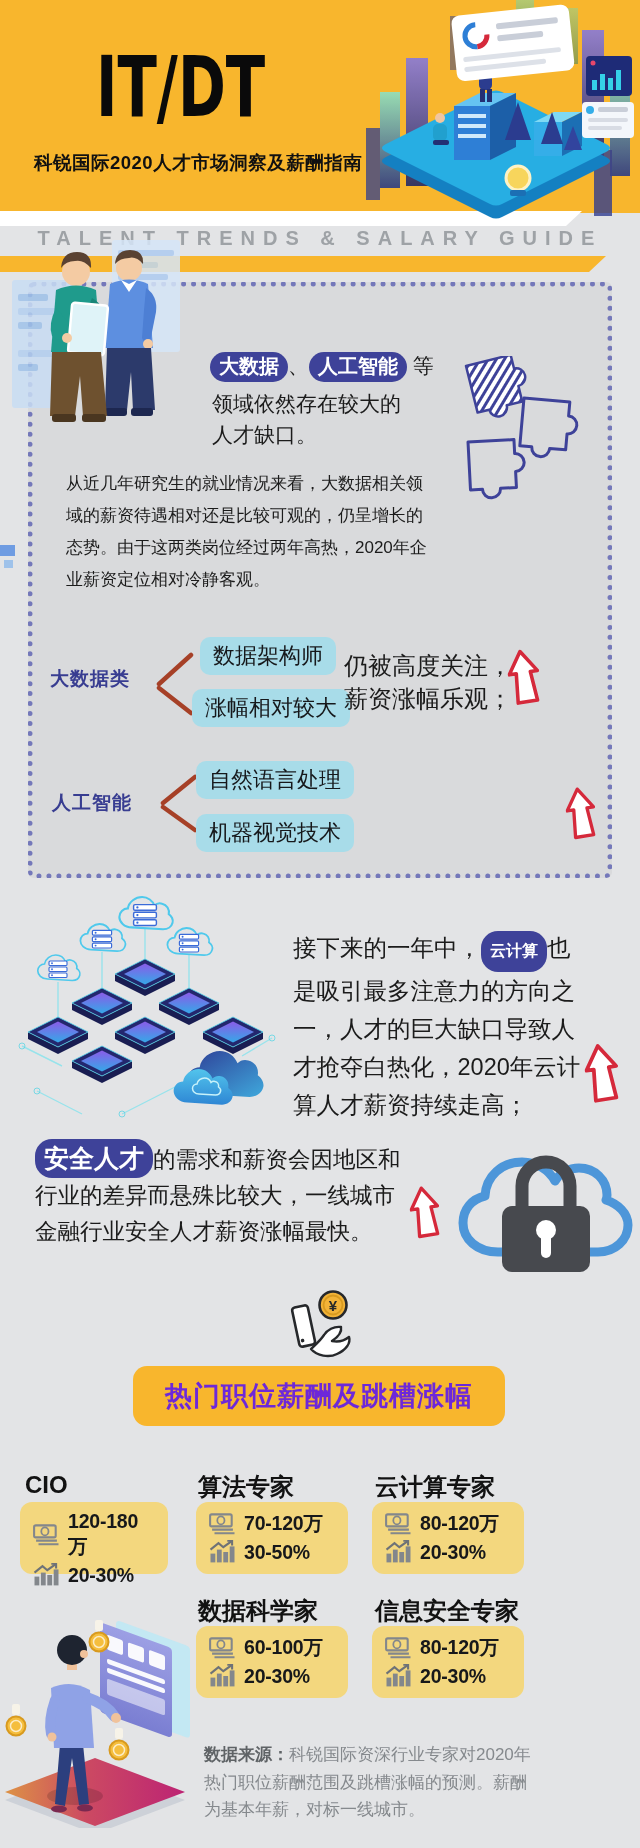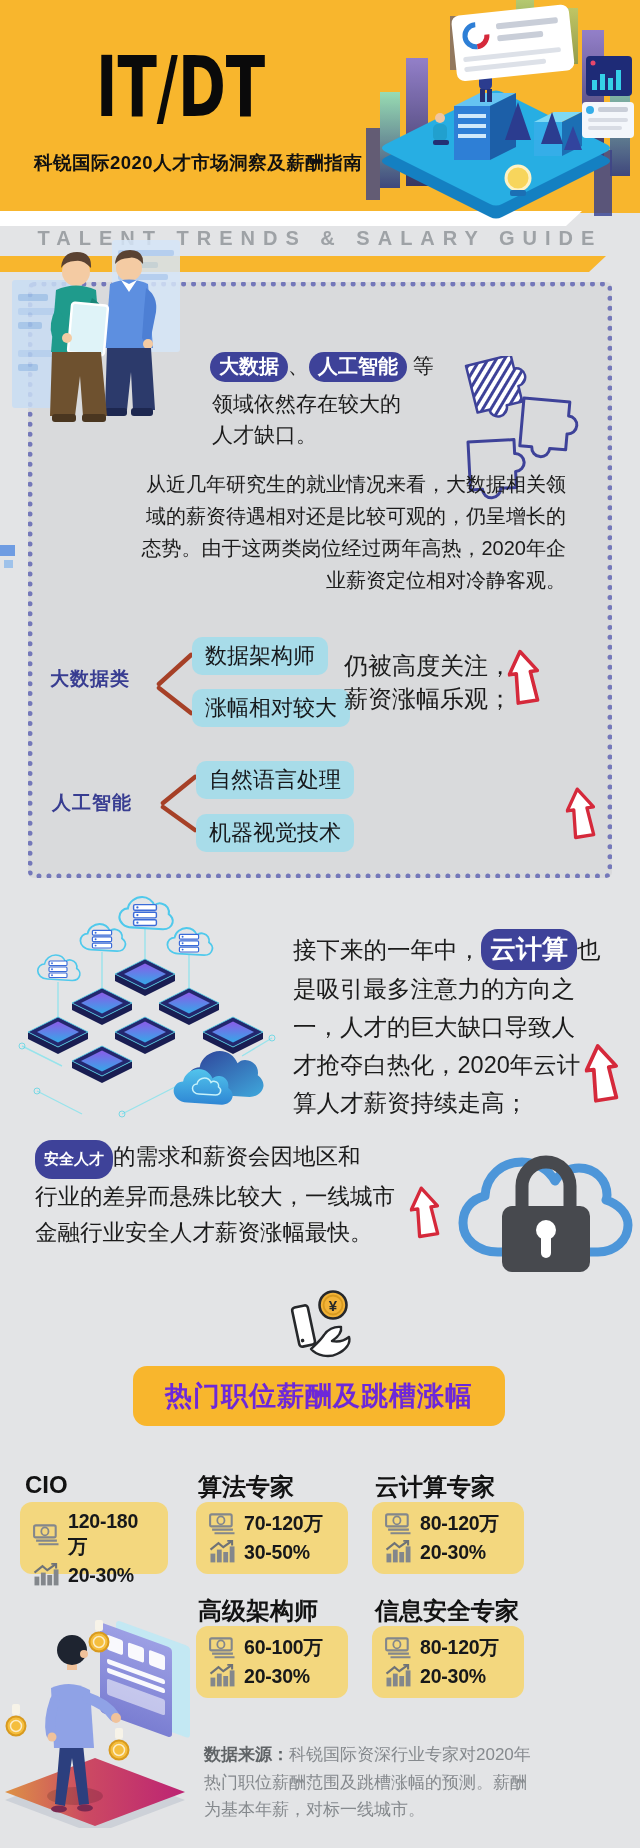--- a/index.html
+++ b/index.html
@@ -21,33 +21,33 @@
   .stripe-yellow { position:absolute; left:0; top:256px; width:606px; height:16px; background:#F8B62D;
                    clip-path:polygon(0 0,100% 0,calc(100% - 17px) 100%,0 100%); }
 
   
   .intro-box { position:absolute; left:28px; top:282px; width:584px; height:596px;
                background:#D9DADC; border:5px dotted #7478BA; border-radius:6px; }
   .pill-dark { display:inline-block; background:#3E4299; color:#fff; font-weight:bold;
                border-radius:17px; padding:1px 9px 2px; }
   .intro-line1 { position:absolute; left:210px; top:352px; font-size:21px; }
   .intro-rest { position:absolute; left:212px; top:389px; font-size:21px; line-height:30.5px; white-space:pre-line; }
-  .para { position:absolute; left:66px; top:468px; width:500px; font-size:20px; line-height:32px; white-space:pre-line;text-align:right; }
+  .para { position:absolute; left:66px; top:468px; width:500px; font-size:17px; line-height:32px; white-space:pre-line; }
 
   .branch-label { position:absolute; font-size:19px; font-weight:800; color:#383D91; letter-spacing:1px; }
   .pill-cyan { position:absolute; background:#A8DCE9; border-radius:10px; padding:4px 13px;
                font-size:22px; color:#16181b; }
   .note { position:absolute; white-space:pre-line; color:#1b1b1b; }
 
   .cloud-text { position:absolute; left:293px; top:929px; width:340px; font-size:23.5px; line-height:38px; }
   .cloud-text .pre { white-space:pre-line; }
-  .cp { font-size:26px; }
+  .cp { font-size:16px; }
   .sec-text { position:absolute; left:35px; top:1139px; width:404px; font-size:22.5px; line-height:36px; }
   .sec-text .pre { white-space:pre-line; }
-  .sp { font-size:15px;text-align:center; }
+  .sp { font-size:25px;text-align:center; }
 
   .banner { position:absolute; left:133px; top:1366px; width:372px; height:60px; background:#F8B62D;
             border-radius:14px; display:flex; align-items:center; justify-content:center;
             font-size:27px; font-weight:bold; letter-spacing:1px; color:#6d28d9; }
   .pos-title { position:absolute; font-size:24px; font-weight:bold; color:#121212; }
   .card { position:absolute; width:152px; height:72px; background:#F3D77E; border-radius:12px;
           padding:8px 16px 0 12px; display:flex; flex-direction:column; gap:3px; }
   .card-row { display:flex; align-items:center; gap:7px; font-size:19.5px; font-weight:bold;
               color:#17181a; letter-spacing:-.2px; }
   .card-row svg { width:29px; height:24px; flex:none; }
@@ -206,21 +206,21 @@
 态势。由于这两类岗位经过两年高热，2020年企
 业薪资定位相对冷静客观。</div>
 
   <div class="abs" style="left:0;top:545px;width:15px;height:11px;background:#5B8FE0;opacity:.85"></div>
   <div class="abs" style="left:4px;top:560px;width:9px;height:8px;background:#9FC2EA"></div>
 
   <div class="branch-label" style="left:50px;top:666px">大数据类</div>
   <svg class="abs" style="left:156px;top:646px;width:38px;height:76px" viewBox="0 0 38 76">
     <path d="M3,38 L35,9 M3,42 L35,67" stroke="#A64027" stroke-width="4.5" fill="none" stroke-linecap="round"></path>
   </svg>
-  <div class="pill-cyan" style="left:192px;top:637px">数据架构师</div>
+  <div class="pill-cyan" style="left:200px;top:637px">数据架构师</div>
   <div class="pill-cyan" style="left:192px;top:689px">涨幅相对较大</div>
   <div class="note" style="left:344px;top:649px;font-size:24px;line-height:33px">仍被高度关注，
 薪资涨幅乐观；</div>
   <svg class="red-arrow" style="left:508px;top:646px;width:32px;height:62px" viewBox="0 0 36 64">
     <use href="#sym-arrow"></use>
   </svg>
 
   <div class="branch-label" style="left:52px;top:790px">人工智能</div>
   <svg class="abs" style="left:160px;top:770px;width:38px;height:66px" viewBox="0 0 38 66">
     <path d="M3,33 L35,7 M3,37 L35,60" stroke="#A64027" stroke-width="4.5" fill="none" stroke-linecap="round"></path>
@@ -373,21 +373,21 @@
       <span>80-120万</span>
     </div>
     <div class="card-row">
       <svg viewBox="0 0 36 30">
           <use href="#sym-chart"></use>
         </svg>
       <span>20-30%</span>
     </div>
   </div>
 
-  <div class="pos-title" style="left:198px;top:1595px">高级架构师</div>
+  <div class="pos-title" style="left:198px;top:1595px">数据科学家</div>
   <div class="pos-title" style="left:375px;top:1595px">信息安全专家</div>
 
   <div class="card" style="left:196px;top:1626px">
     <div class="card-row">
       <svg viewBox="0 0 36 30">
           <use href="#sym-money"></use>
         </svg>
       <span>60-100万</span>
     </div>
     <div class="card-row">

